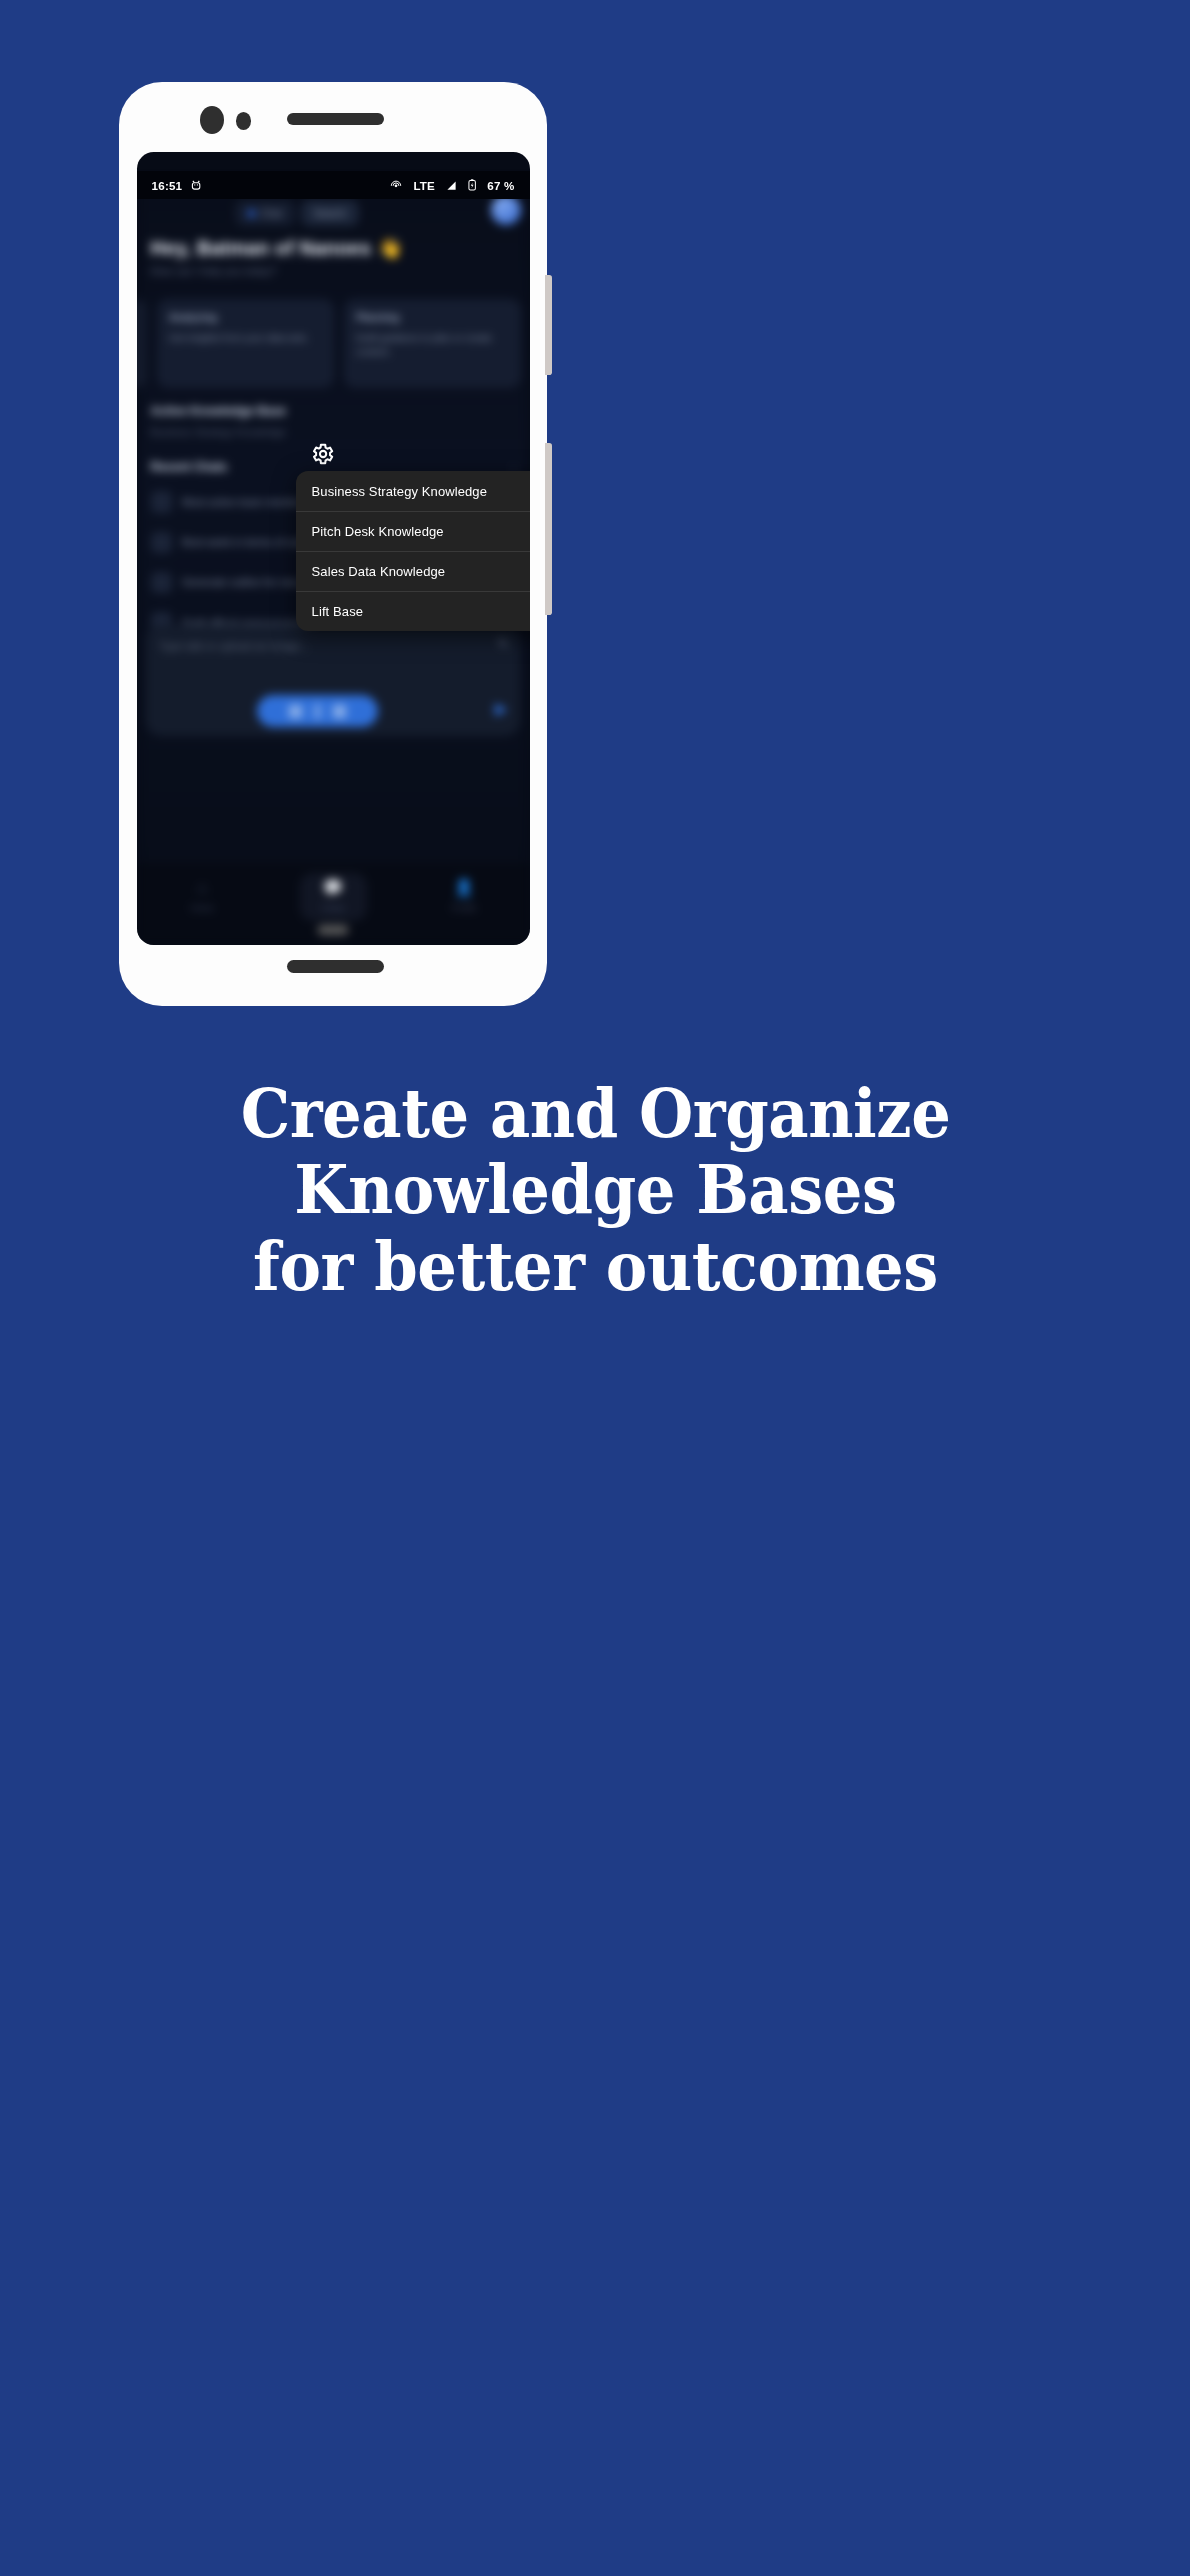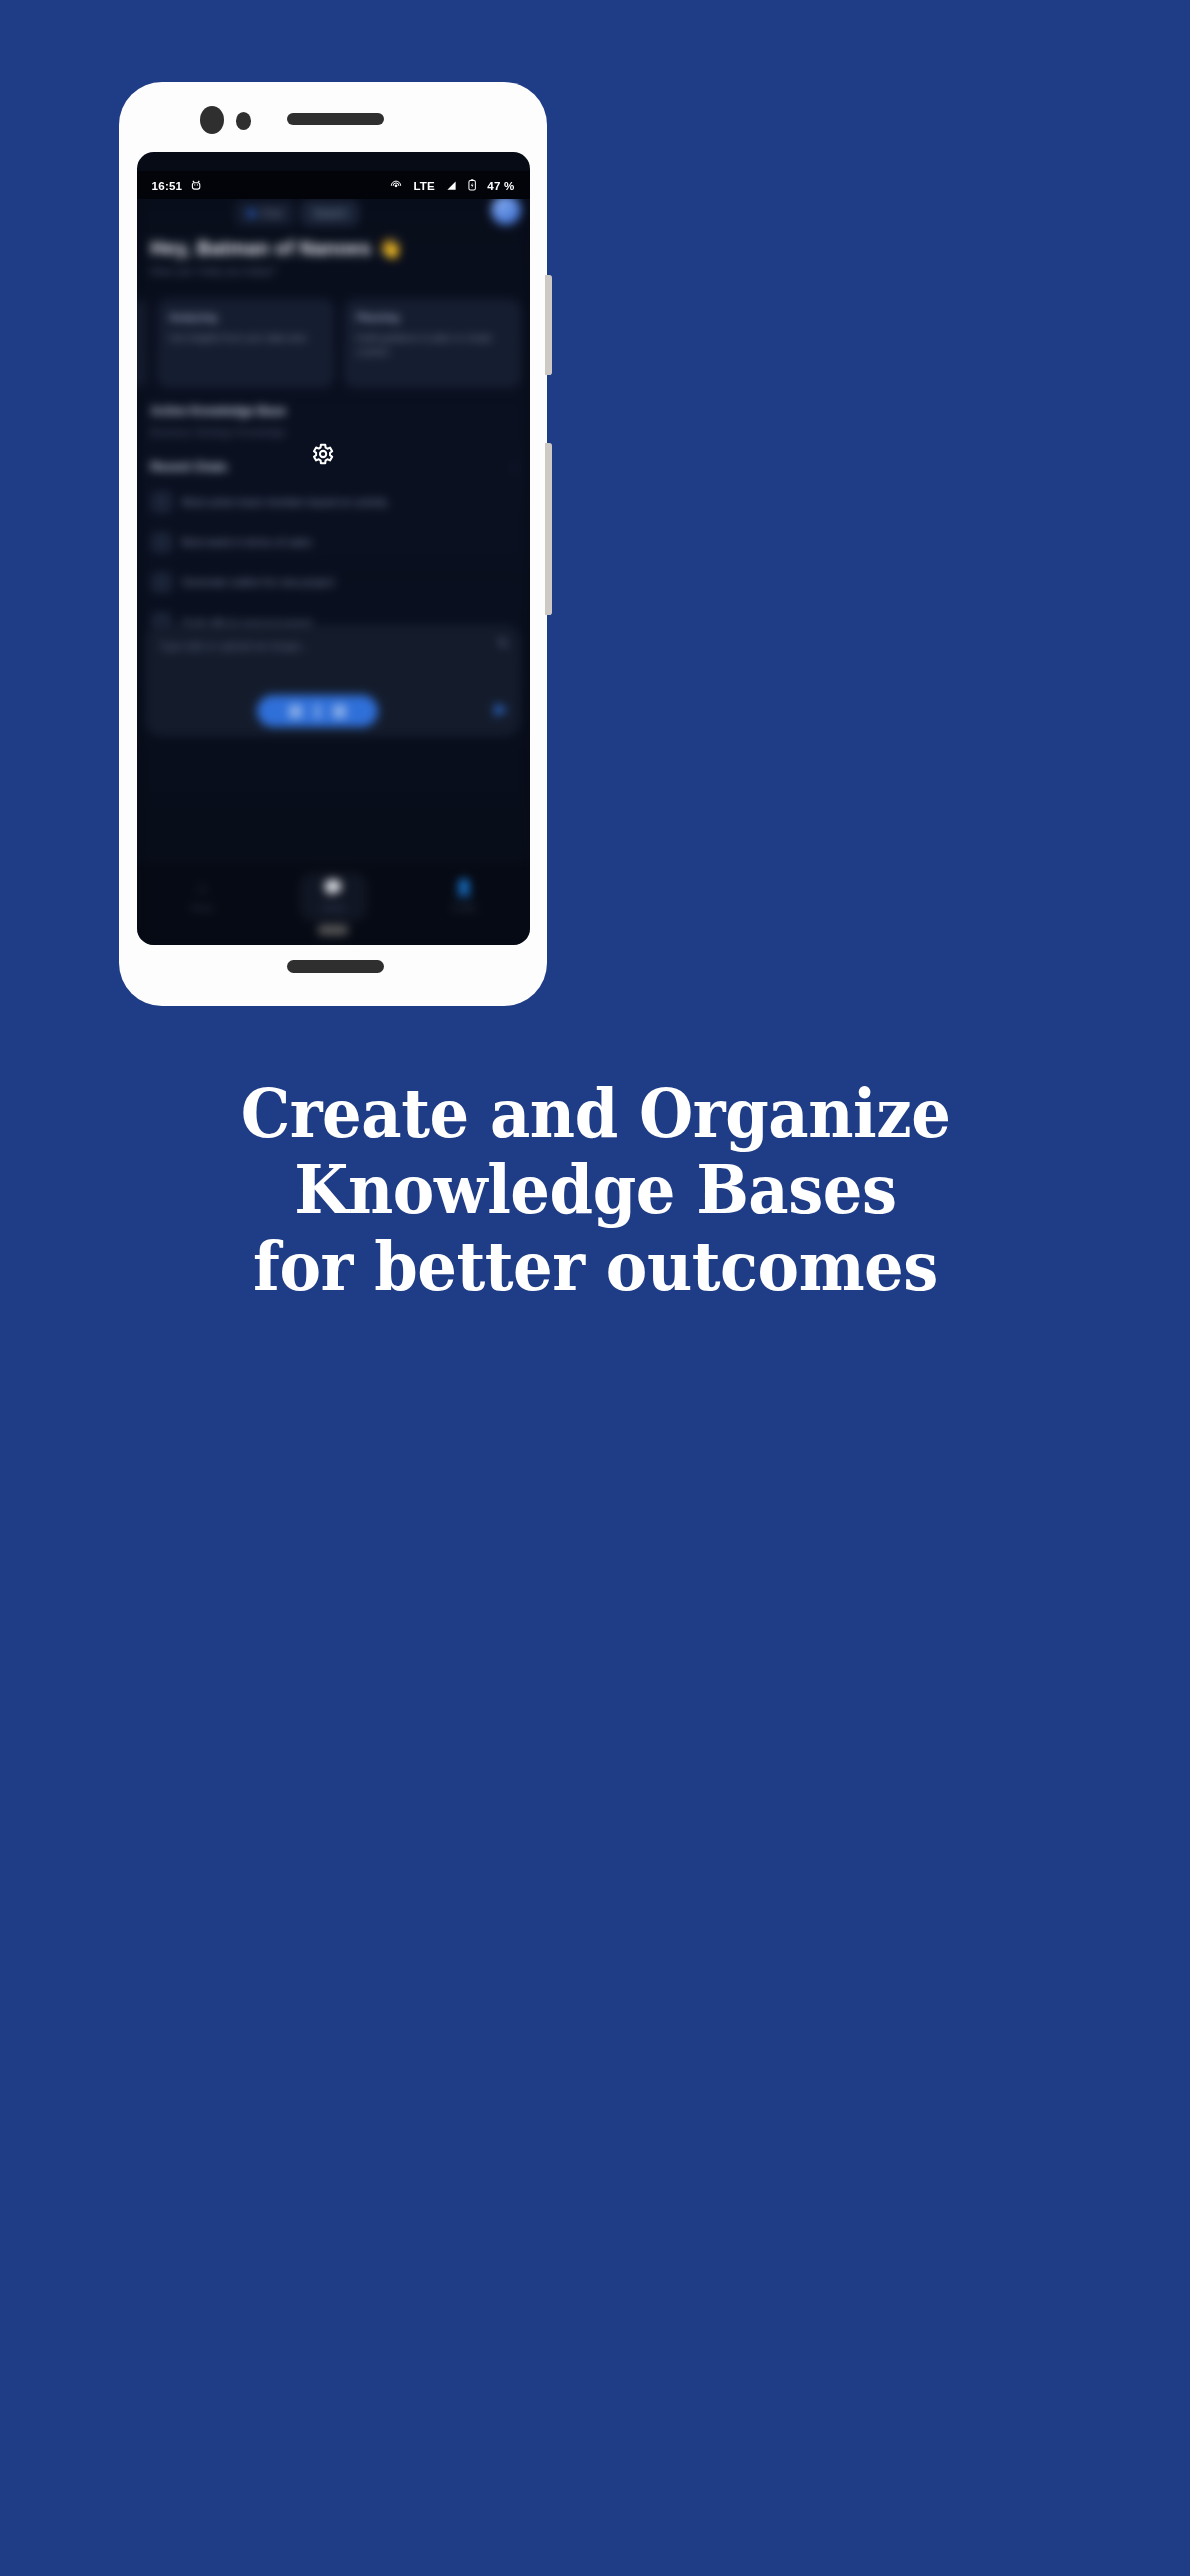--- a/index.html
+++ b/index.html
@@ -365,31 +365,37 @@
               <path d="M10.5 1.5 L10.5 10.5 L1.5 10.5 Z" fill="#fff"></path>
             </svg>
           </span>
           <span class="sb-ico">
             <svg width="8.3" height="12" viewBox="0 0 9 13">
               <rect x="1" y="1.6" width="7" height="10.2" rx="1.6" stroke="#fff" stroke-width="1.1" fill="none"></rect>
               <rect x="3" y=".3" width="3" height="1.4" rx=".5" fill="#fff"></rect>
               <path d="M5.2 3.4 L3 7.2 h1.6 l-.8 2.8 2.2-3.8H4.4z" fill="#fff"></path>
             </svg>
           </span>
-          <span>47 %</span>
+          <span>67 %</span>
         </div>
       </div>
 
       <div class="gear">
         <svg viewBox="0 0 24 24" fill="none">
           <path d="M19.4 13a7.8 7.8 0 0 0 0-2l2-1.5-2-3.4-2.4 1a7.6 7.6 0 0 0-1.7-1L15 3.4h-4l-.3 2.6c-.6.25-1.2.6-1.7 1l-2.4-1-2 3.4L6.6 11a7.8 7.8 0 0 0 0 2l-2 1.5 2 3.4 2.4-1c.5.4 1.1.75 1.7 1l.3 2.6h4l.3-2.6c.6-.25 1.2-.6 1.7-1l2.4 1 2-3.4-2-1.5Z" stroke="#fff" stroke-width="1.9" stroke-linejoin="round"></path>
           <circle cx="13" cy="12" r="2.9" stroke="#fff" stroke-width="1.9"></circle>
         </svg>
       </div>
 
+      <div class="menu">
+        <div class="menu-item">Business Strategy Knowledge</div>
+        <div class="menu-item">Pitch Desk Knowledge</div>
+        <div class="menu-item">Sales Data Knowledge</div>
+        <div class="menu-item">Lift Base</div>
+      </div>
 
     </div>
   </div>
 
   <div class="headline">
     <span>Create and Organize</span>
     <span>Knowledge Bases</span>
     <span>for better outcomes</span>
   </div>
 

